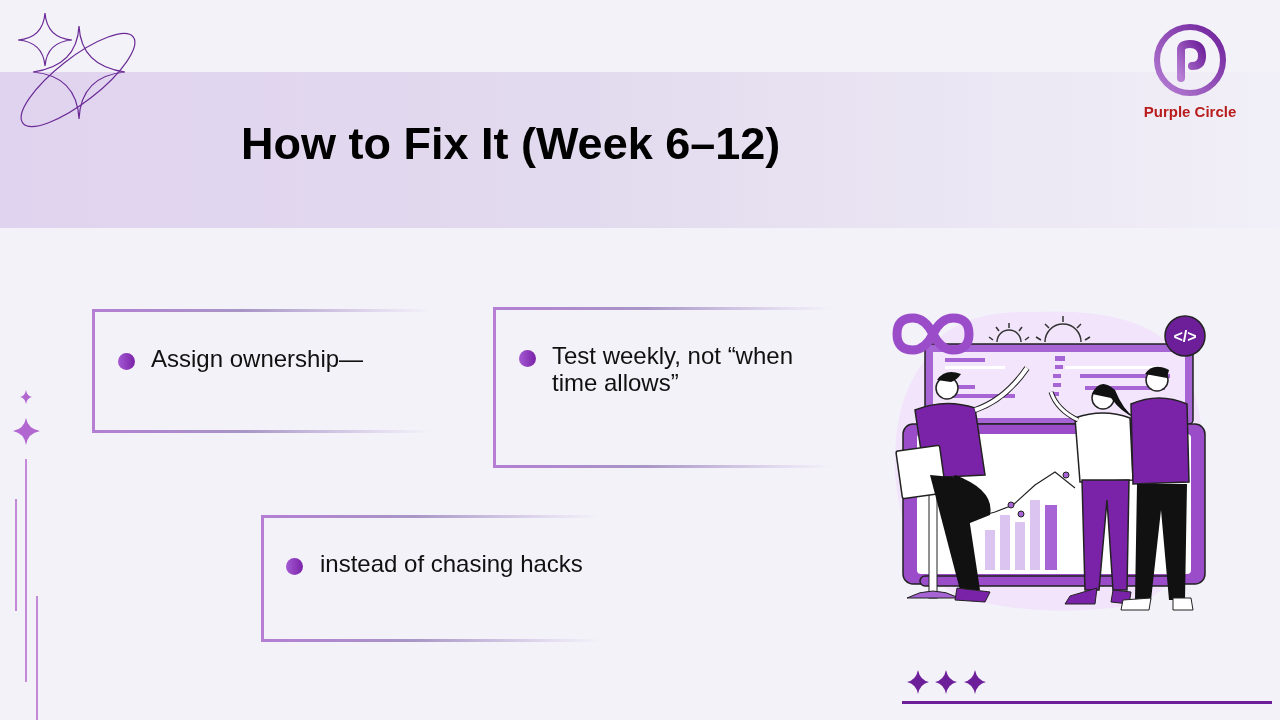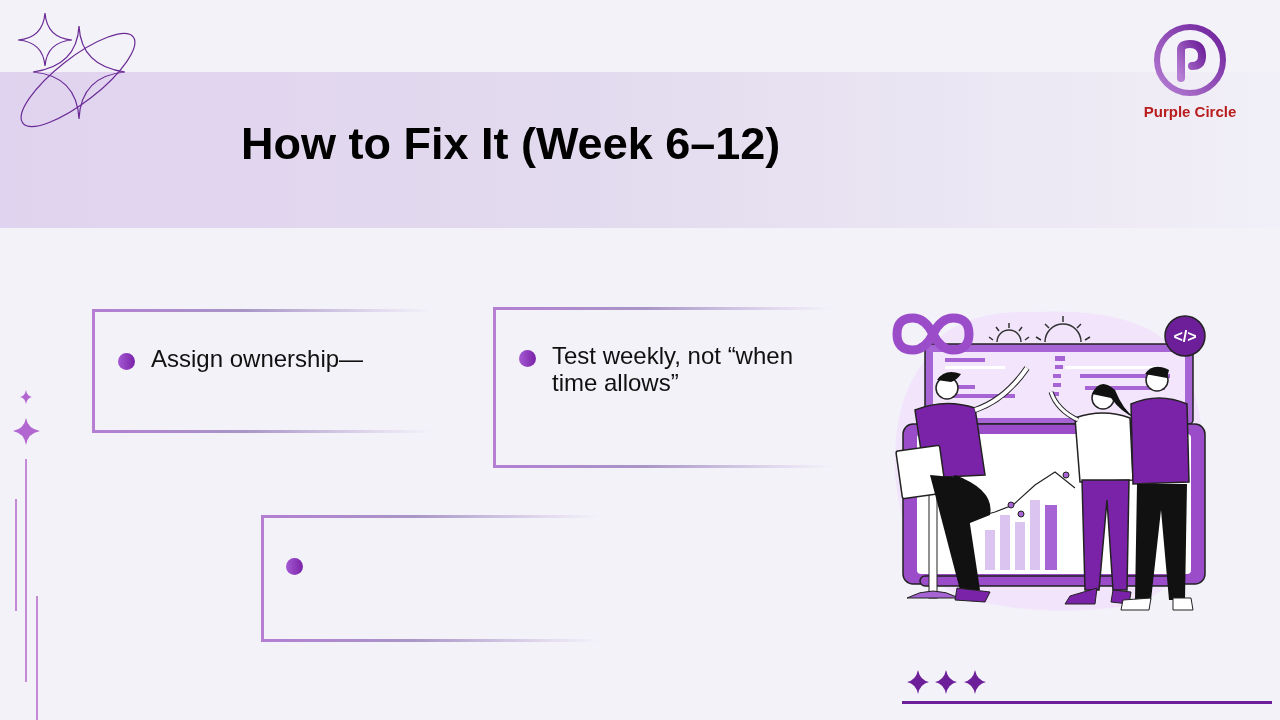--- a/index.html
+++ b/index.html
@@ -110,20 +110,21 @@
     <div>time allows”</div>
   </div>
 </div>
 
 <div class="card card3">
   <div class="bl"></div>
   <div class="bt"></div>
   <div class="bb"></div>
   <div class="dot"></div>
   <div class="text">
+    <div>instead of chasing hacks</div>
   </div>
 </div>
 
 <svg class="illustration" viewBox="0 0 330 315">
 
   <path d="M40 60 Q60 10 150 12 Q240 8 280 40 Q325 90 318 190 Q315 280 250 305 Q150 320 70 295 Q15 260 10 170 Q8 100 40 60 Z" fill="#f1e4fb"></path>
 
   <g fill="none" stroke="#333" stroke-width="1.5">
     <path d="M112 42 a12 12 0 0 1 24 0"></path>
     <path d="M108 40 l-4 -3 M140 40 l4 -3 M124 28 l0 -5 M114 31 l-3 -4 M134 31 l3 -4"></path>

